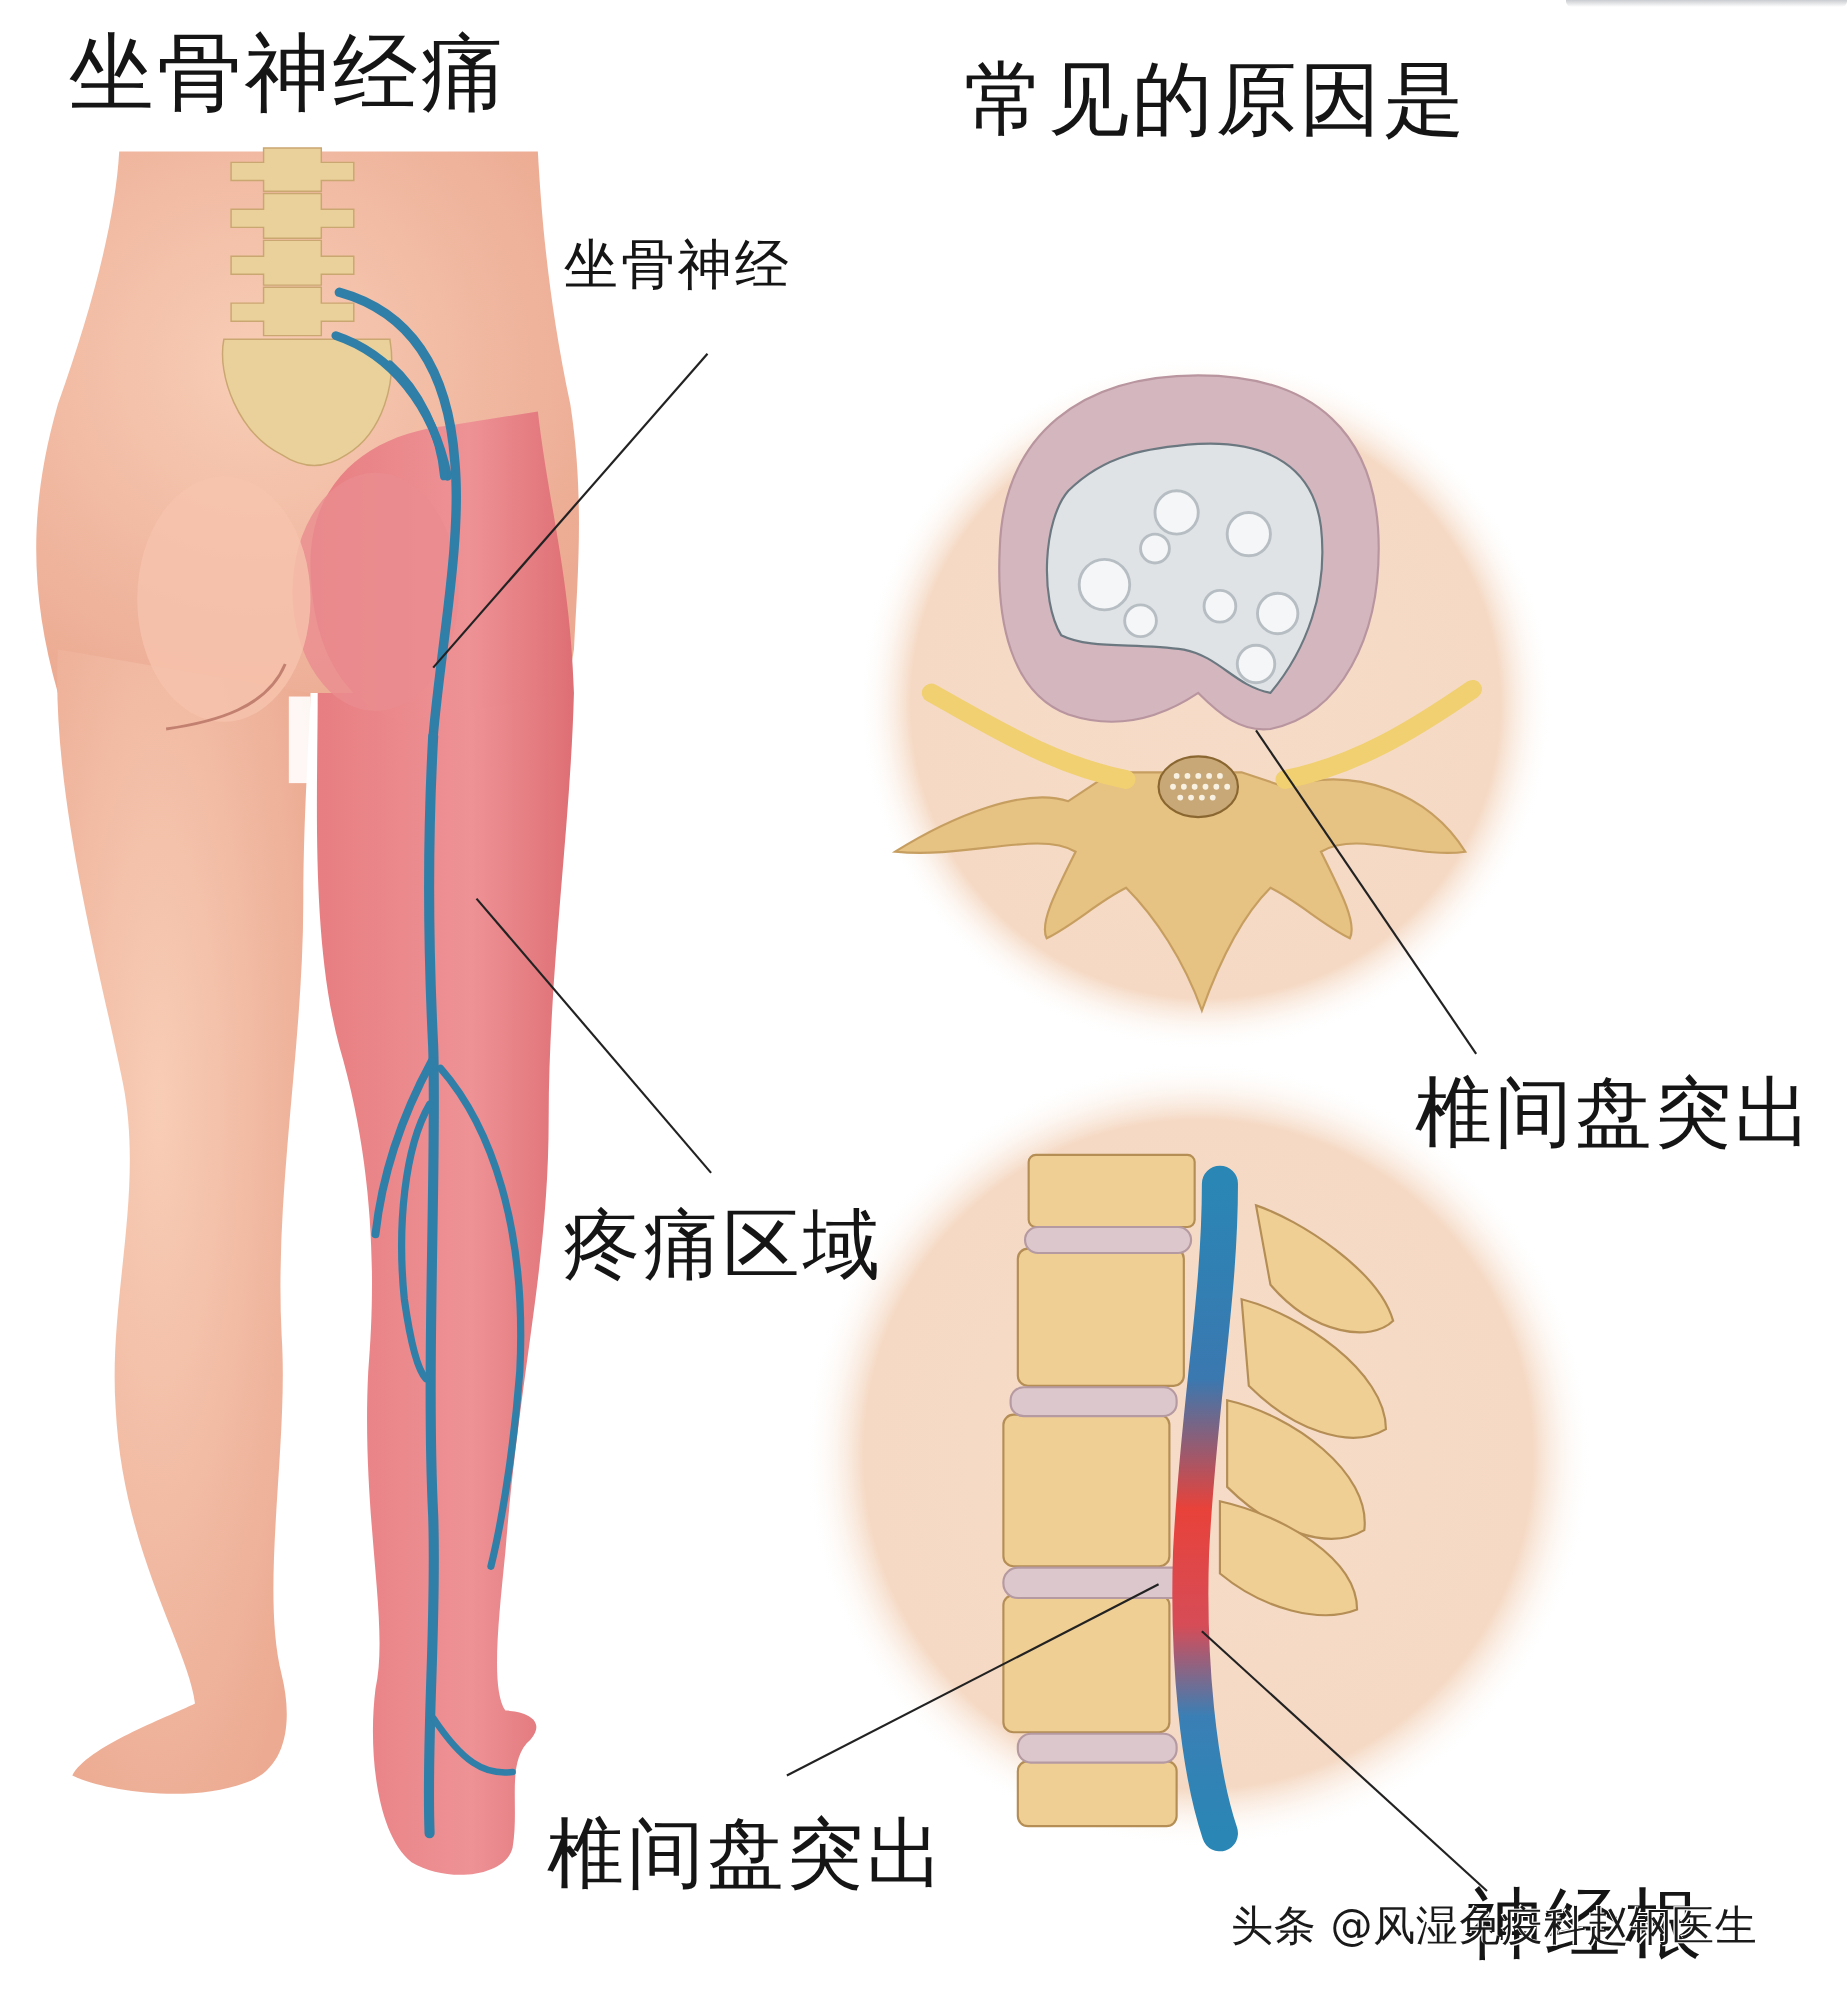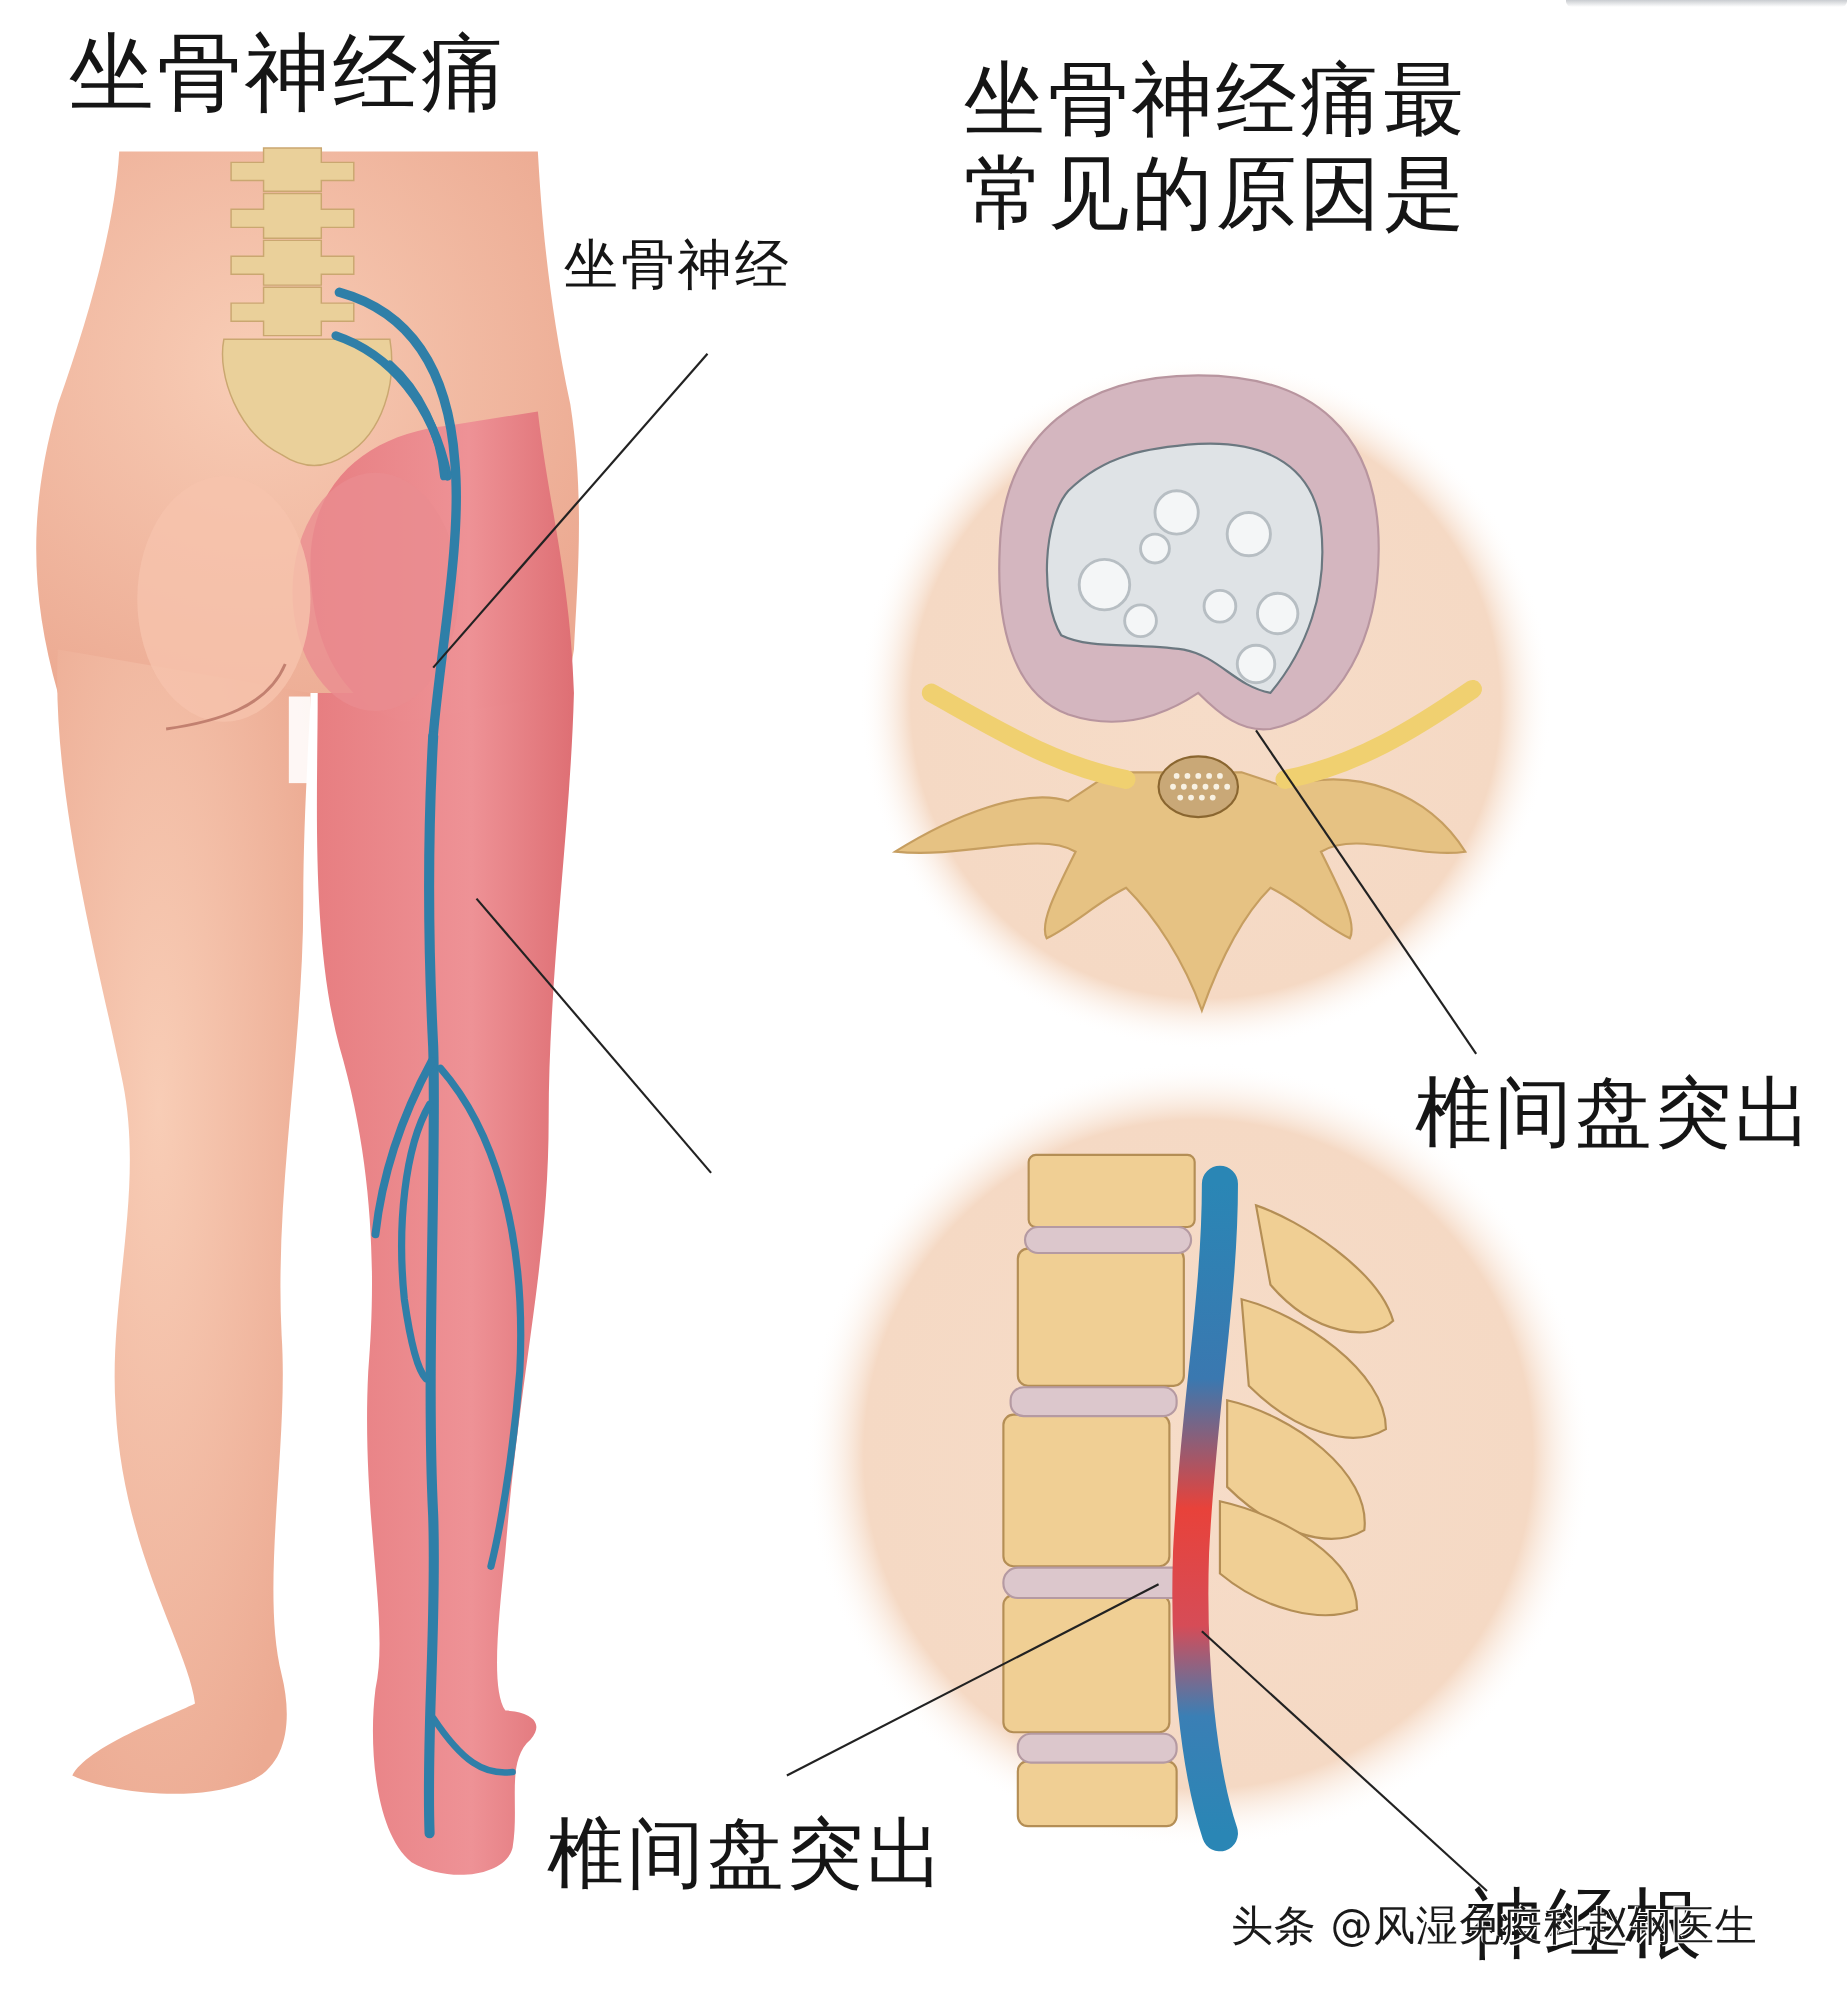--- a/index.html
+++ b/index.html
@@ -162,26 +162,26 @@
 
   <line x1="980" y1="490" x2="600" y2="925" stroke="#222" stroke-width="3"></line>
   <line x1="660" y1="1245" x2="985" y2="1625" stroke="#222" stroke-width="3"></line>
 </svg>
 
 <div class="topshade"></div>
 
 <div class="label title-main">坐骨神经痛</div>
 
 <div class="label cause-block">
-  <div>坐骨神经痛最</div>
   <div>常见的原因是</div>
 </div>
 
 <div class="label lbl-nerve">坐骨神经</div>
 <div class="label lbl-disc-top">椎间盘突出</div>
 
 <div class="label lbl-pain">
+  <div>疼痛区域</div>
 </div>
 
 <div class="label lbl-disc-bottom">椎间盘突出</div>
 <div class="label lbl-root">神经根</div>
 <div class="label watermark">头条 @风湿免疫科赵钢医生</div>
 
 
 </body></html>

